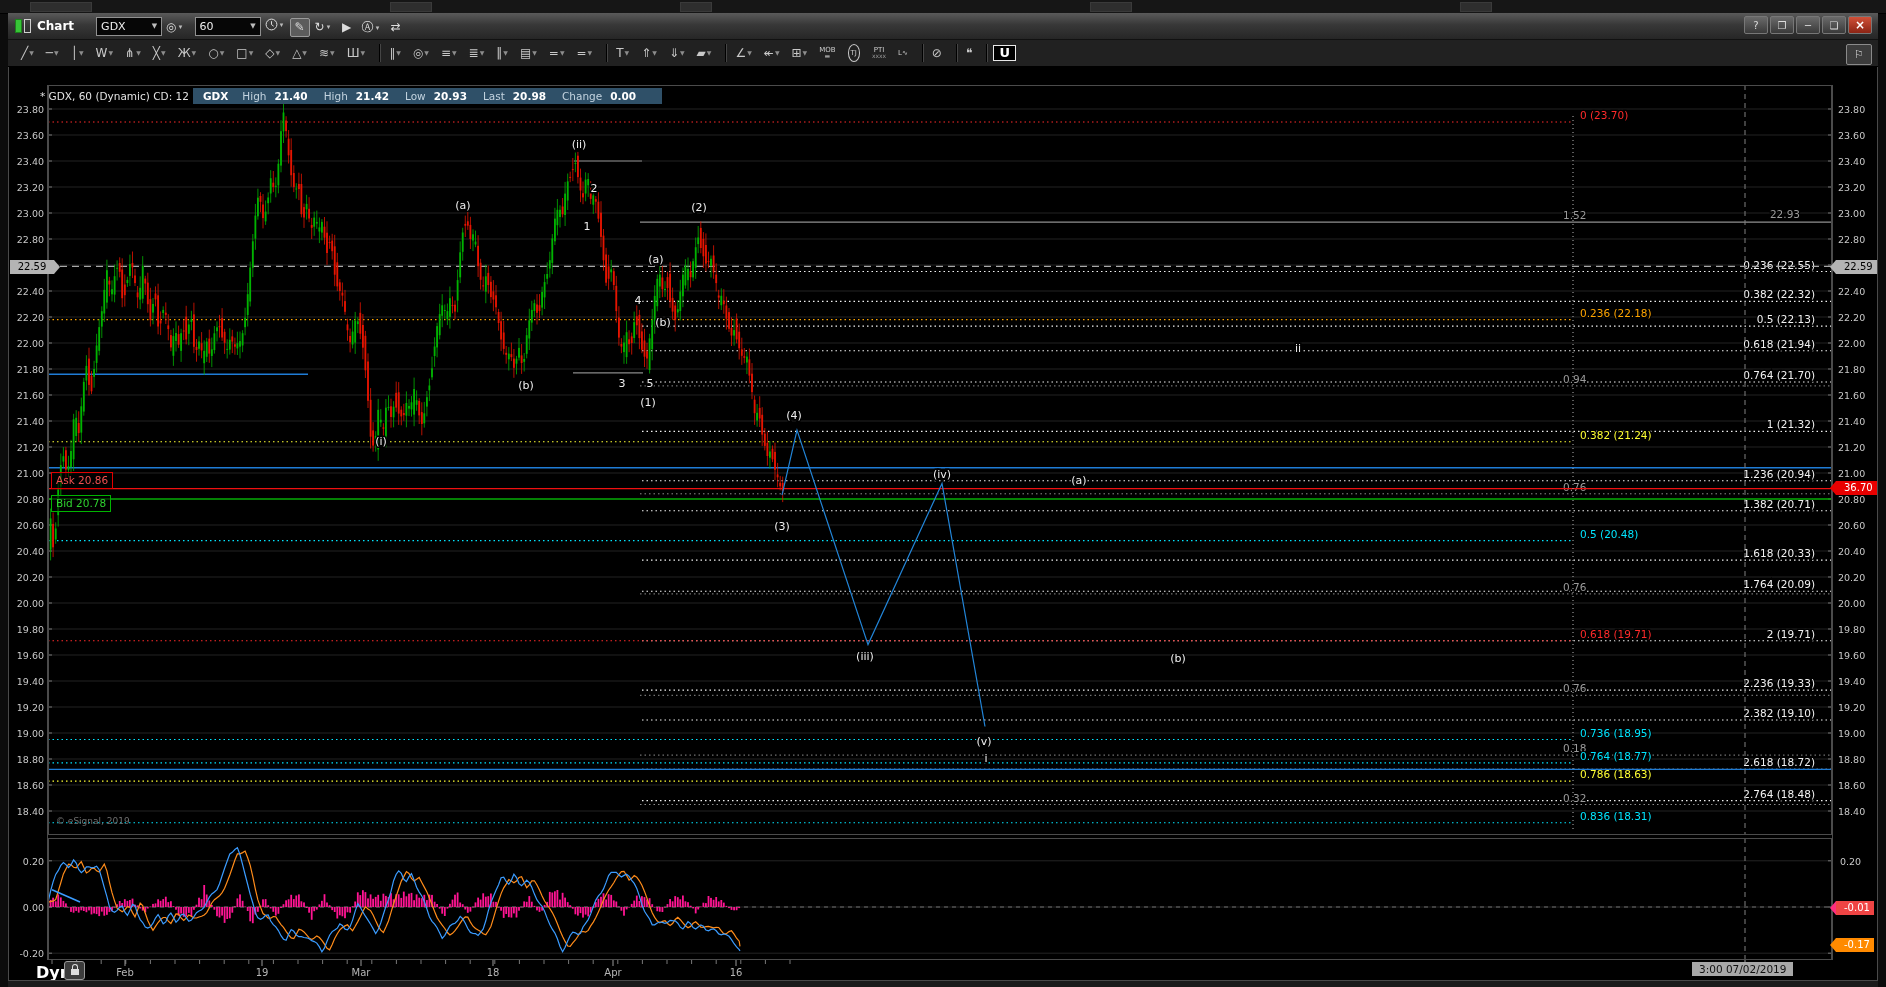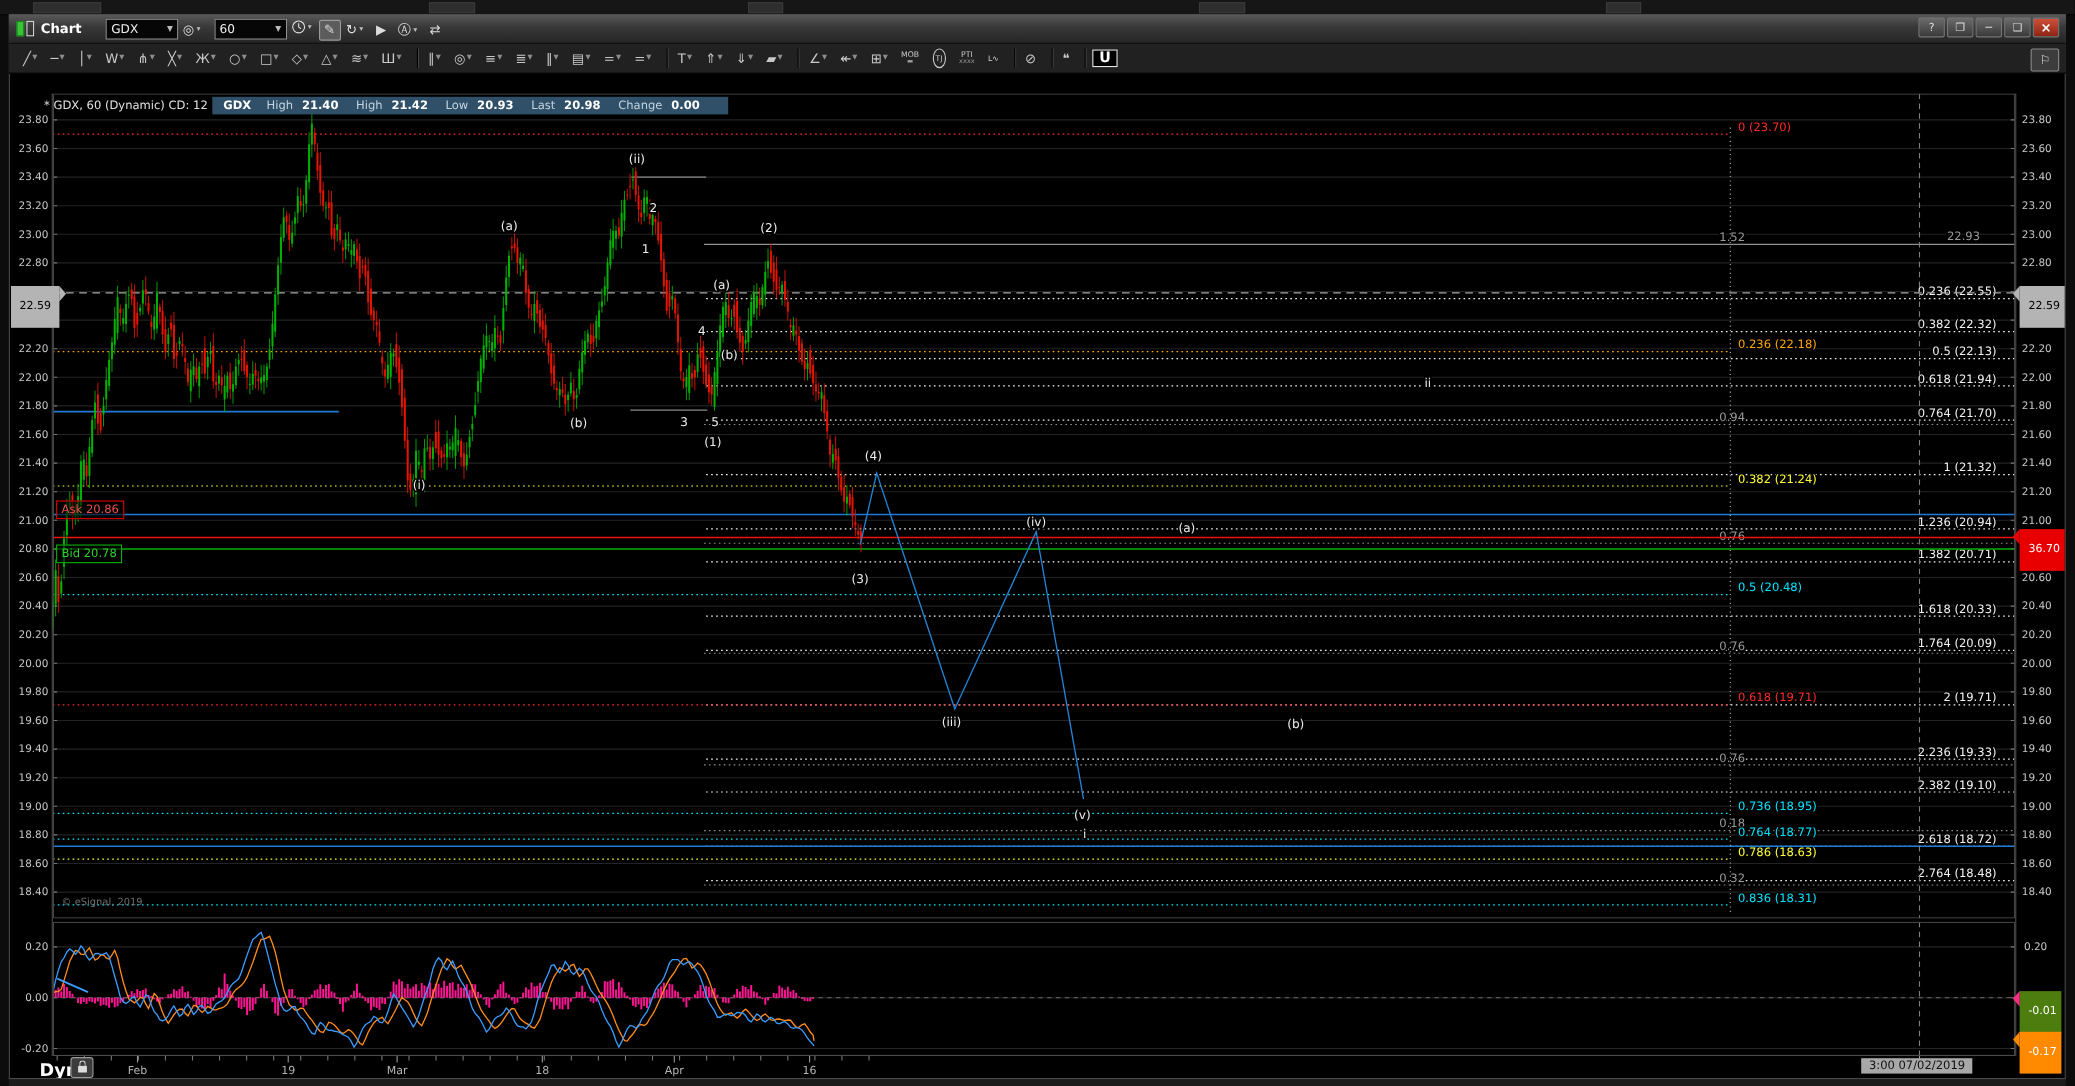--- a/index.html
+++ b/index.html
@@ -48,34 +48,34 @@
   #oscplot{left:48px;top:838px;}
   #taxis{left:48px;top:960px;}
   .gutterline{position:absolute;width:1px;background:#4b4b4b;}
   
   .quote{position:absolute;left:40px;top:88px;height:16px;display:flex;align-items:center;font-size:10.5px;color:#e2e2e2;}
   .quotebox{display:inline-flex;align-items:center;margin-left:4px;background:#2f5068;height:16px;padding:0 10px;gap:0;}
   .quotebox b{color:#fff;font-weight:bold;margin-right:14px;}
   .qf{display:inline-flex;margin-right:16px;}
   .qf .l{color:#c3d3df;margin-right:8px;}
   .qf .v{color:#fff;font-weight:bold;}
-  .askbox{position:absolute;left:51px;top:455px;border:1px solid #e00000;color:#f05050;background:rgba(0,0,0,.6);
+  .askbox{position:absolute;left:51px;top:472px;border:1px solid #e00000;color:#f05050;background:rgba(0,0,0,.6);
     font-size:10.5px;padding:0 4px;height:15px;line-height:15px;}
   .bidbox{position:absolute;left:51px;top:495px;border:1px solid #00b400;color:#2fd02f;background:rgba(0,0,0,.6);
     font-size:10.5px;padding:0 4px;height:15px;line-height:15px;}
   .copyright{position:absolute;left:56px;top:816px;color:#6e6e6e;font-size:9px;}
   
-  .tag{position:absolute;font-size:10px;height:14px;line-height:14px;padding:12px 4px;color:#000;}
+  .tag{position:absolute;font-size:10px;height:14px;line-height:14px;padding:0 4px;color:#000;}
   .tagL{left:10px;width:36px;background:#b4b4b4;text-align:center;}
   .tagL::after{content:"";position:absolute;right:-6px;top:0;border-top:7px solid transparent;border-bottom:7px solid transparent;border-left:6px solid #b4b4b4;}
   .tagR{left:1836px;padding-left:8px;}
   .tagR::before{content:"";position:absolute;left:-6px;top:0;border-top:7px solid transparent;border-bottom:7px solid transparent;border-right:6px solid;}
   .tag.gray{background:#b4b4b4;} .tag.gray::before{border-right-color:#b4b4b4;}
   .tag.red{background:#e80000;color:#fff;} .tag.red::before{border-right-color:#e80000;}
-  .tag.pink{background:#4d7c0f;color:#fff;} .tag.pink::before{border-right-color:#ff2e7e;}
+  .tag.pink{background:#ef4444;color:#fff;} .tag.pink::before{border-right-color:#ff2e7e;}
   .tag.orange{background:#ff8a00;color:#fff;} .tag.orange::before{border-right-color:#ff8a00;}
   .tag.blue{background:#2f8fe8;color:#fff;} .tag.blue::before{border-right-color:#2f8fe8;}
   
   .dyn{position:absolute;left:36px;top:963px;color:#fff;font-weight:bold;font-size:16px;}
   .lockbtn{position:absolute;left:64px;top:961px;width:19px;height:17px;background:#3c3c3c;border:1px solid #9a9a9a;
     border-radius:3px;display:flex;align-items:center;justify-content:center;}
   .lockb{position:relative;width:8px;height:6px;background:#ddd;margin-top:3px;}
   .lockb::before{content:"";position:absolute;top:-5px;left:1px;width:4px;height:4px;border:1.5px solid #ddd;border-bottom:none;border-radius:3px 3px 0 0;}
   .cursor-time{position:absolute;left:1692px;top:962px;background:#a8a8a8;color:#111;font-size:10.5px;padding:1px 7px;}
   .bstrip{position:absolute;left:8px;top:980px;width:1870px;height:7px;background:#1b1b1b;border-top:1px solid #4a4a4a;}

